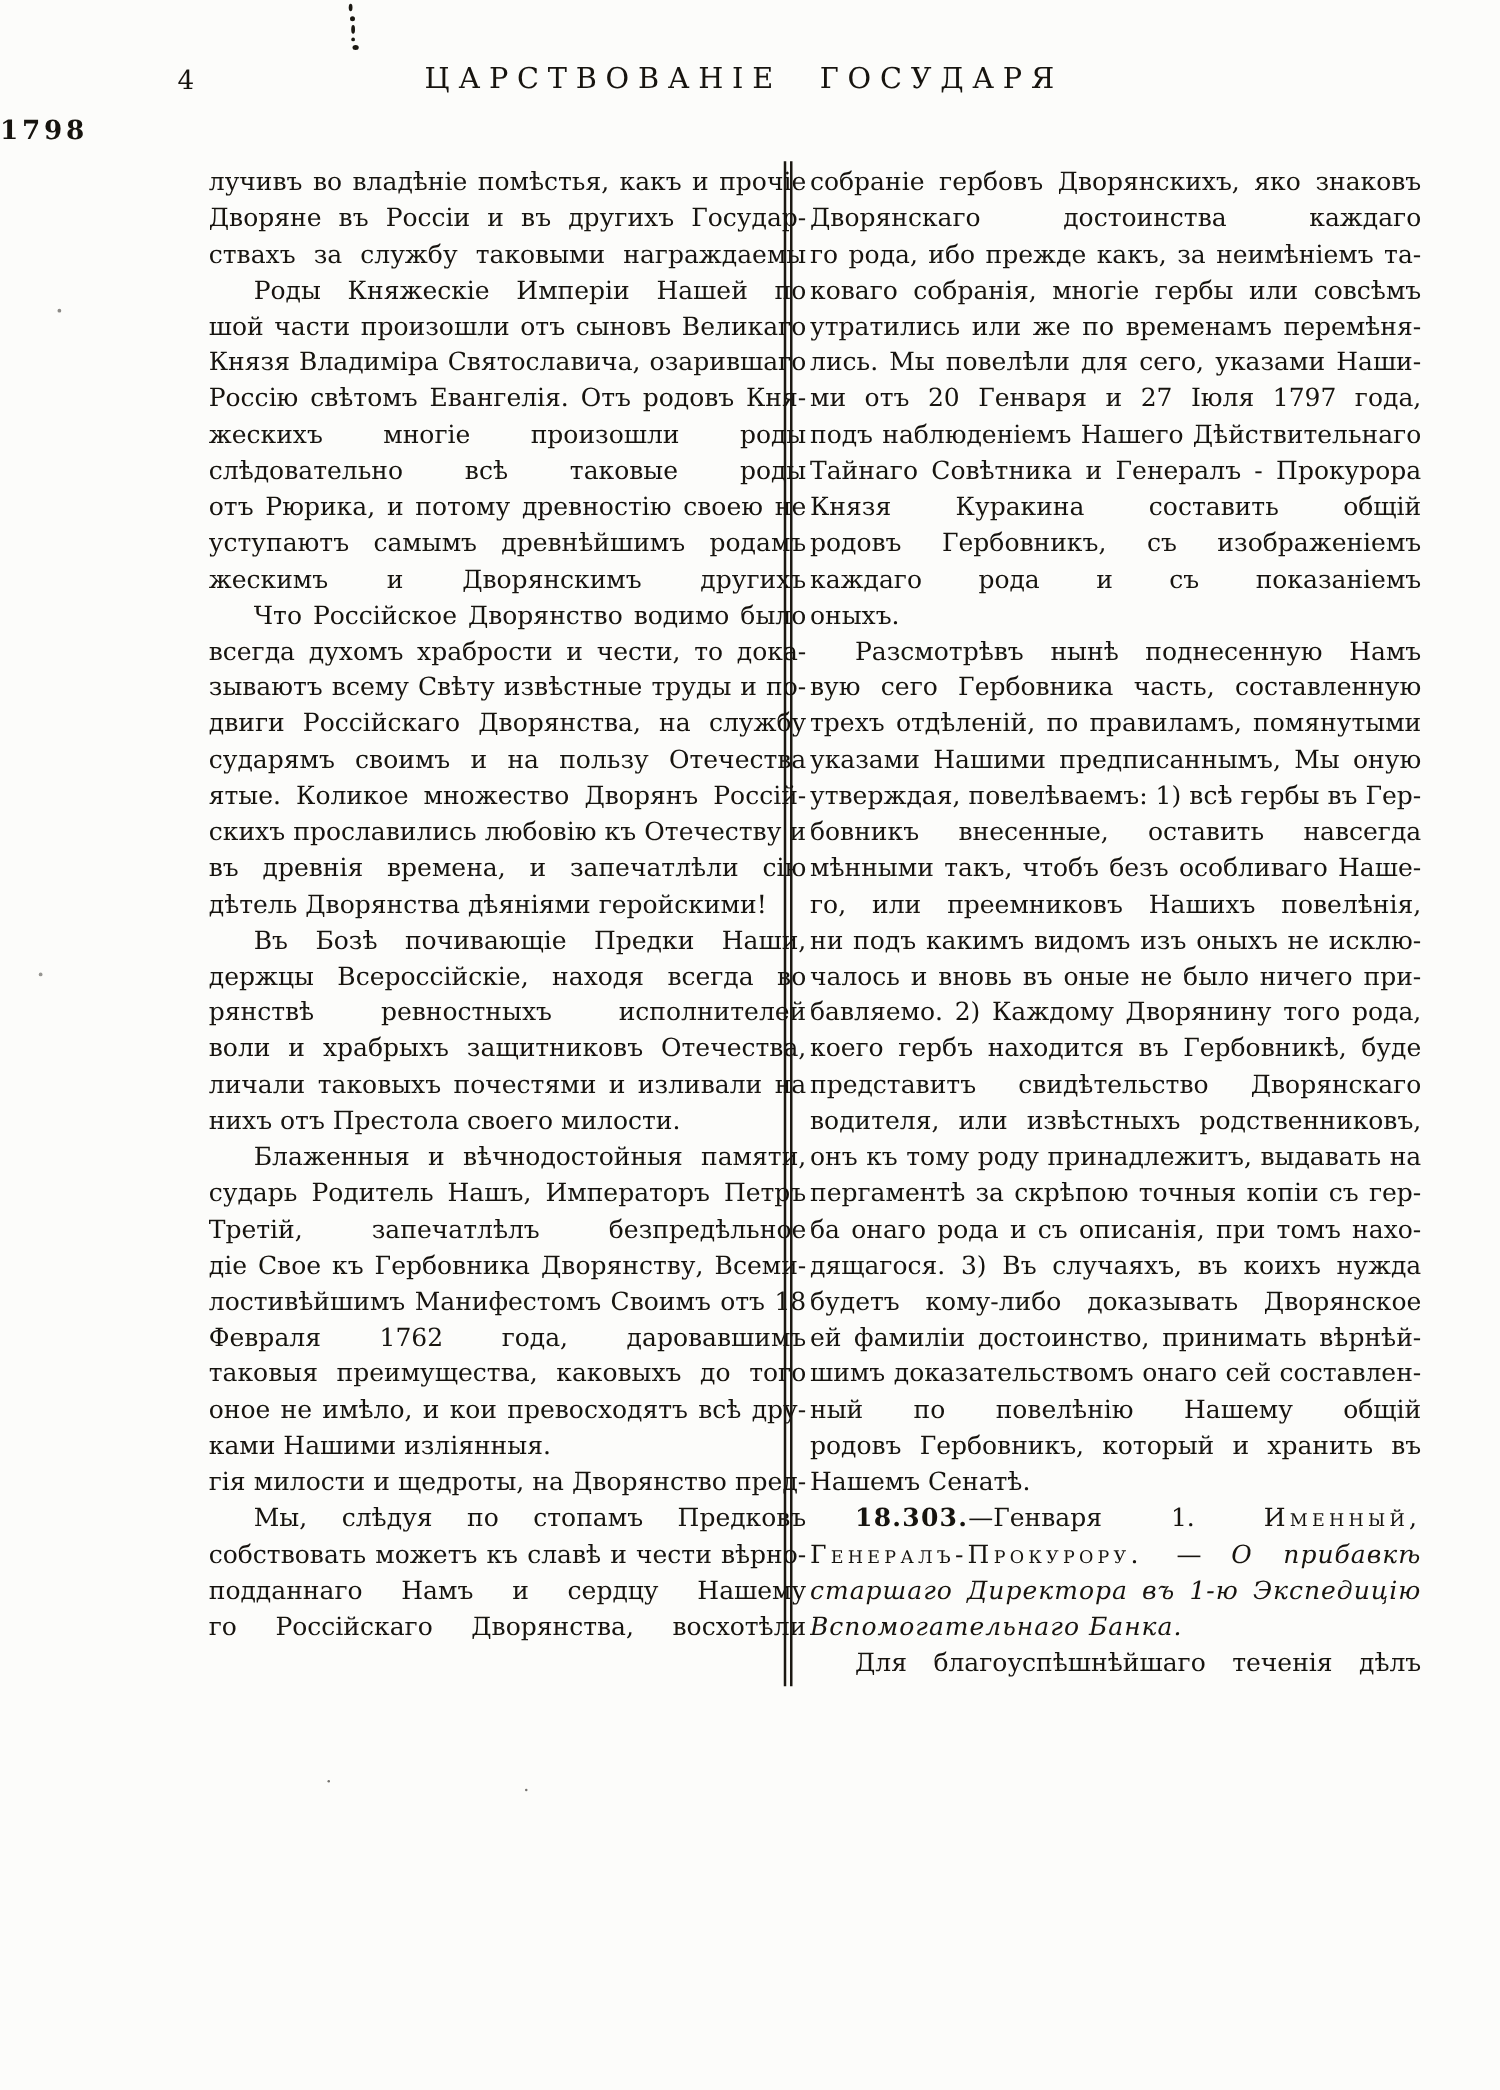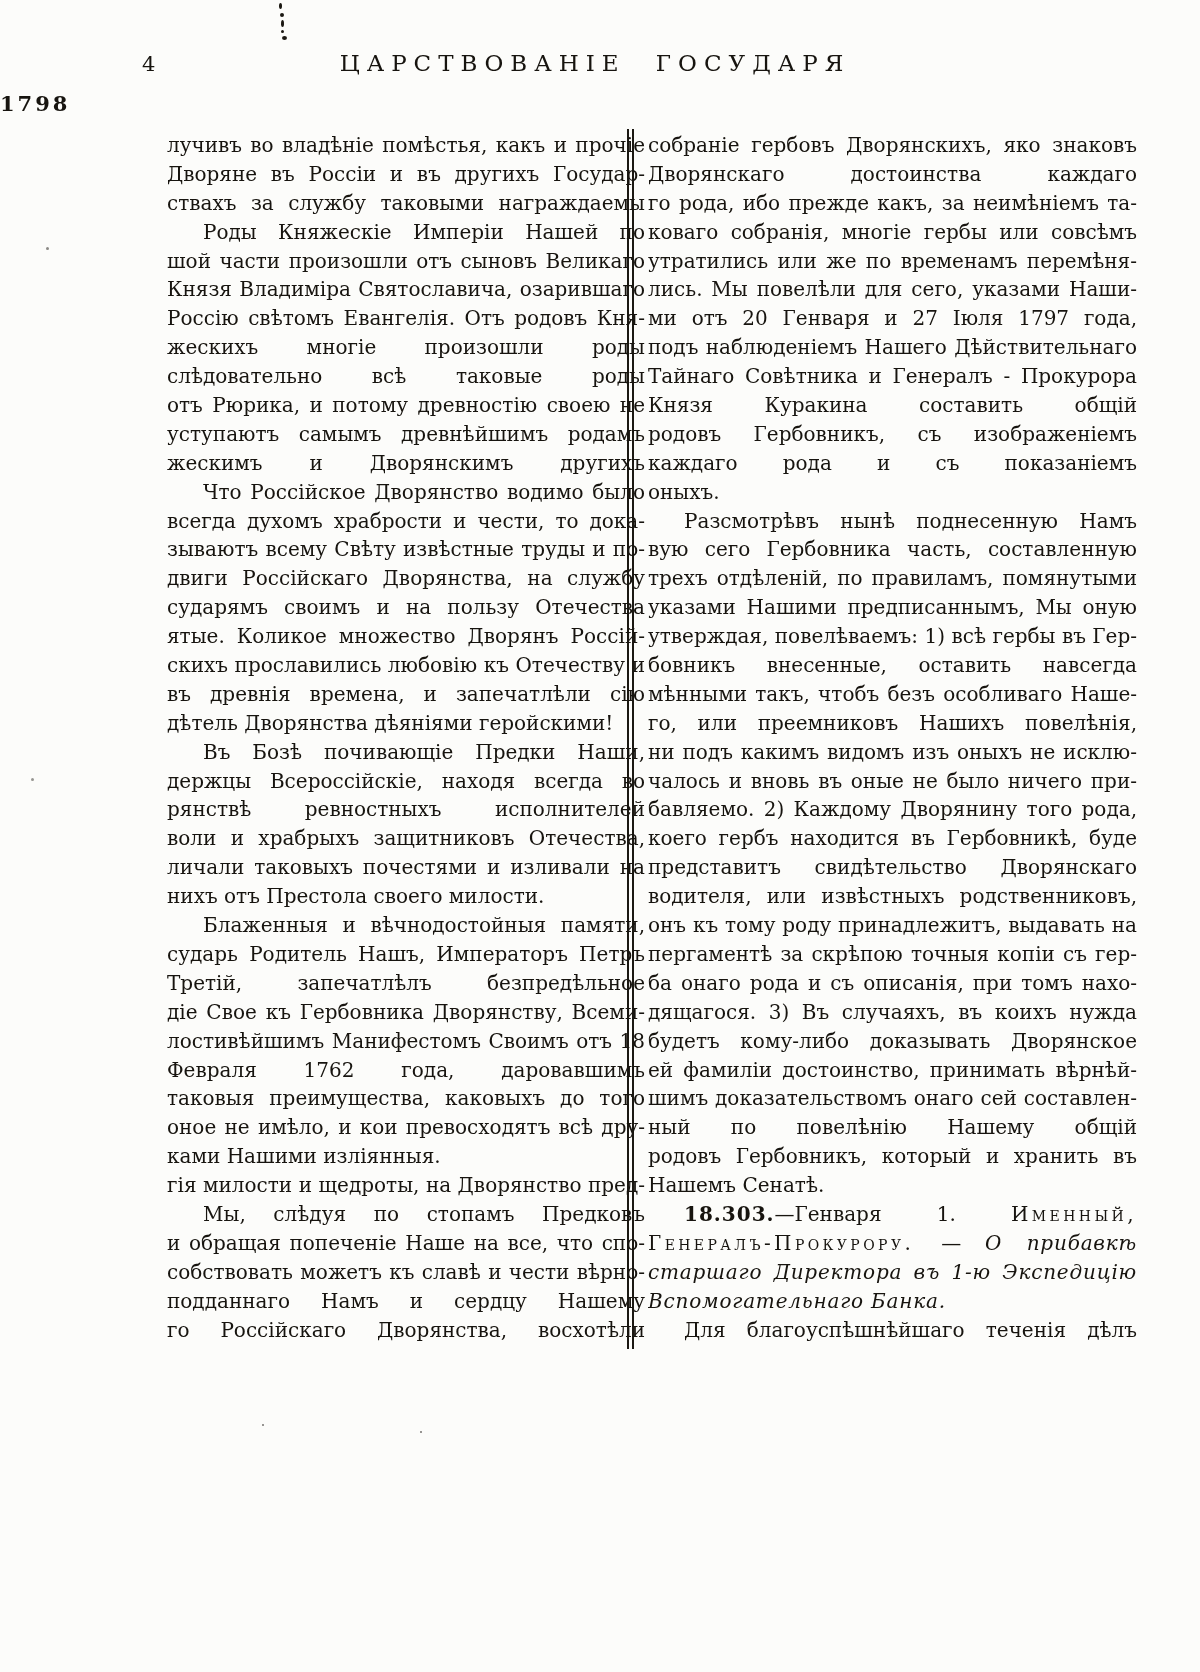--- a/index.html
+++ b/index.html
@@ -95,21 +95,20 @@
     <div class="line">сударь Родитель Нашъ, Императоръ Петръ</div>
     <div class="line">Третій, запечатлѣлъ безпредѣльное милосер-</div>
     <div class="line">діе Свое къ Гербовника Дворянству, Всеми-</div>
     <div class="line">лостивѣйшимъ Манифестомъ Своимъ отъ 18</div>
     <div class="line">Февраля 1762 года, даровавшимъ Дворянству</div>
     <div class="line">таковыя преимущества, каковыхъ до того</div>
     <div class="line">оное не имѣло, и кои превосходятъ всѣ дру-</div>
     <div class="line nojust">ками Нашими изліянныя.</div>
     <div class="line">гія милости и щедроты, на Дворянство пред-</div>
     <div class="line indent">Мы, слѣдуя по стопамъ Предковъ Нашихъ,</div>
-    <div class="line">и обращая попеченіе Наше на все, что спо-</div>
     <div class="line">собствовать можетъ къ славѣ и чести вѣрно-</div>
     <div class="line">подданнаго Намъ и сердцу Нашему любезна-</div>
     <div class="line">го Россійскаго Дворянства, восхотѣли издать</div>
   </div>
 <div class="column col-right" id="col-right">
     <div class="line">собраніе гербовъ Дворянскихъ, яко знаковъ</div>
     <div class="line">Дворянскаго достоинства каждаго Дворянска-</div>
     <div class="line">го рода, ибо прежде какъ, за неимѣніемъ та-</div>
     <div class="line">коваго собранія, многіе гербы или совсѣмъ</div>
     <div class="line">утратились или же по временамъ перемѣня-</div>

